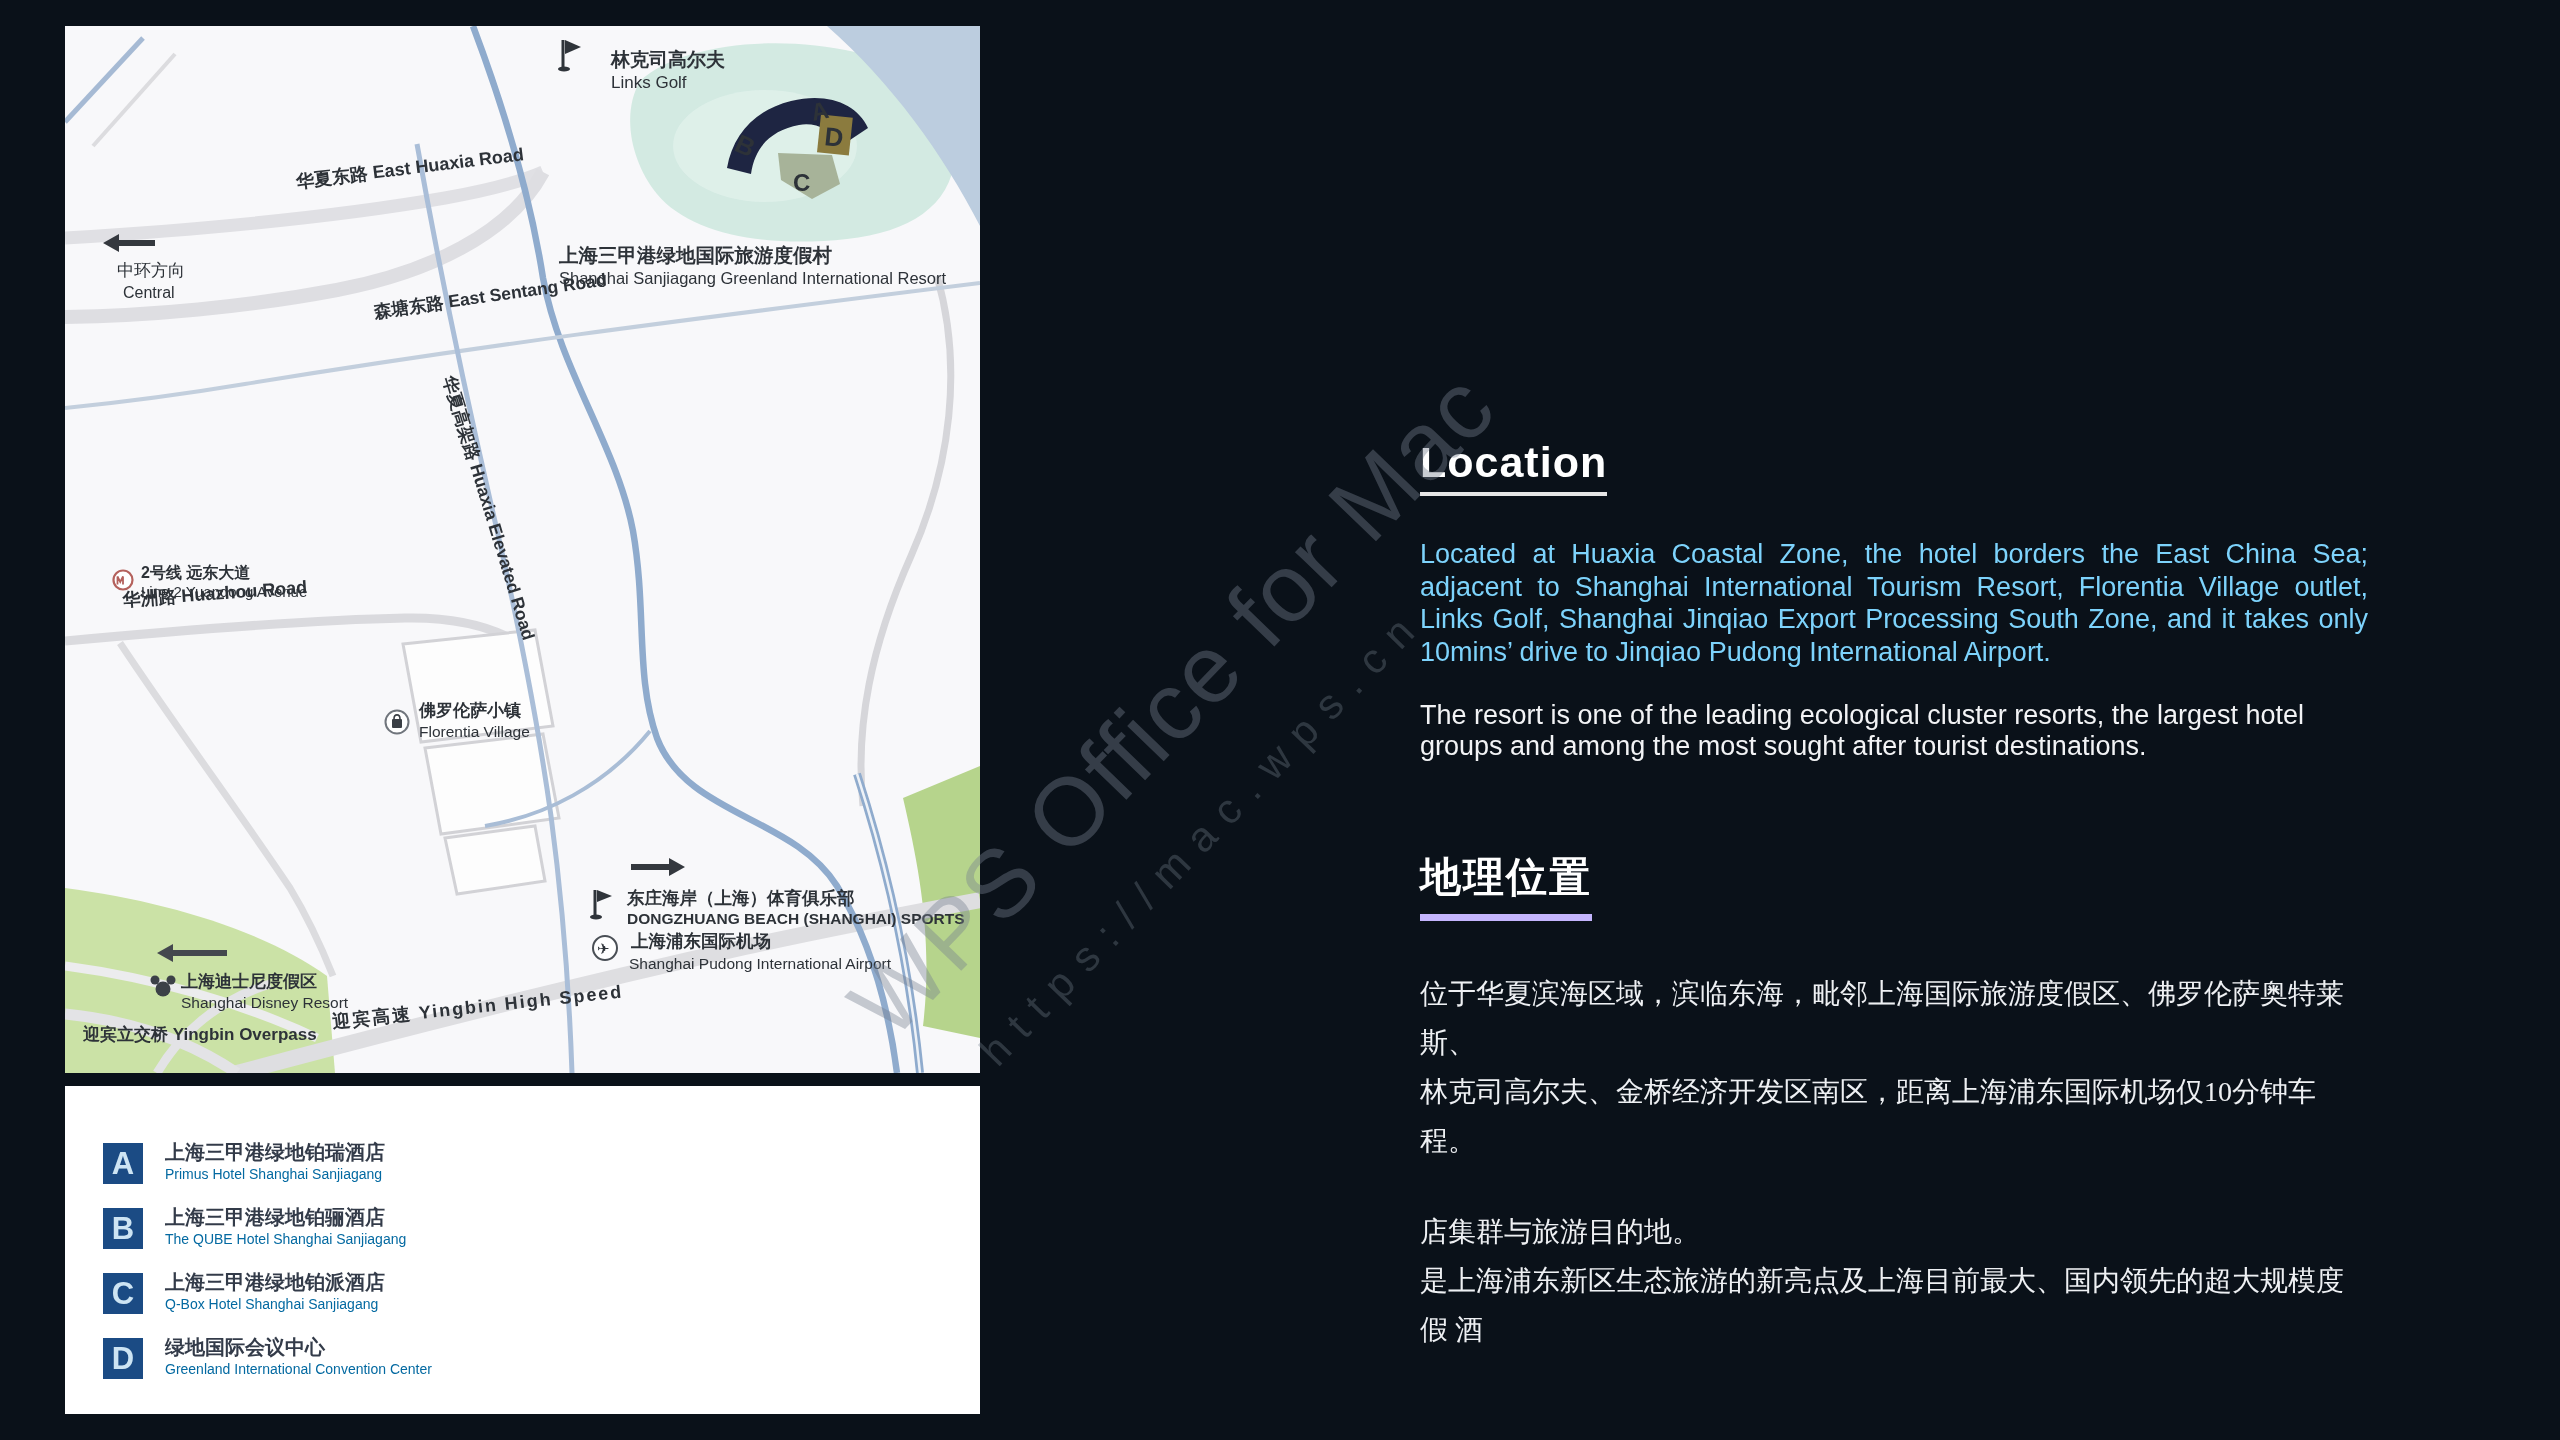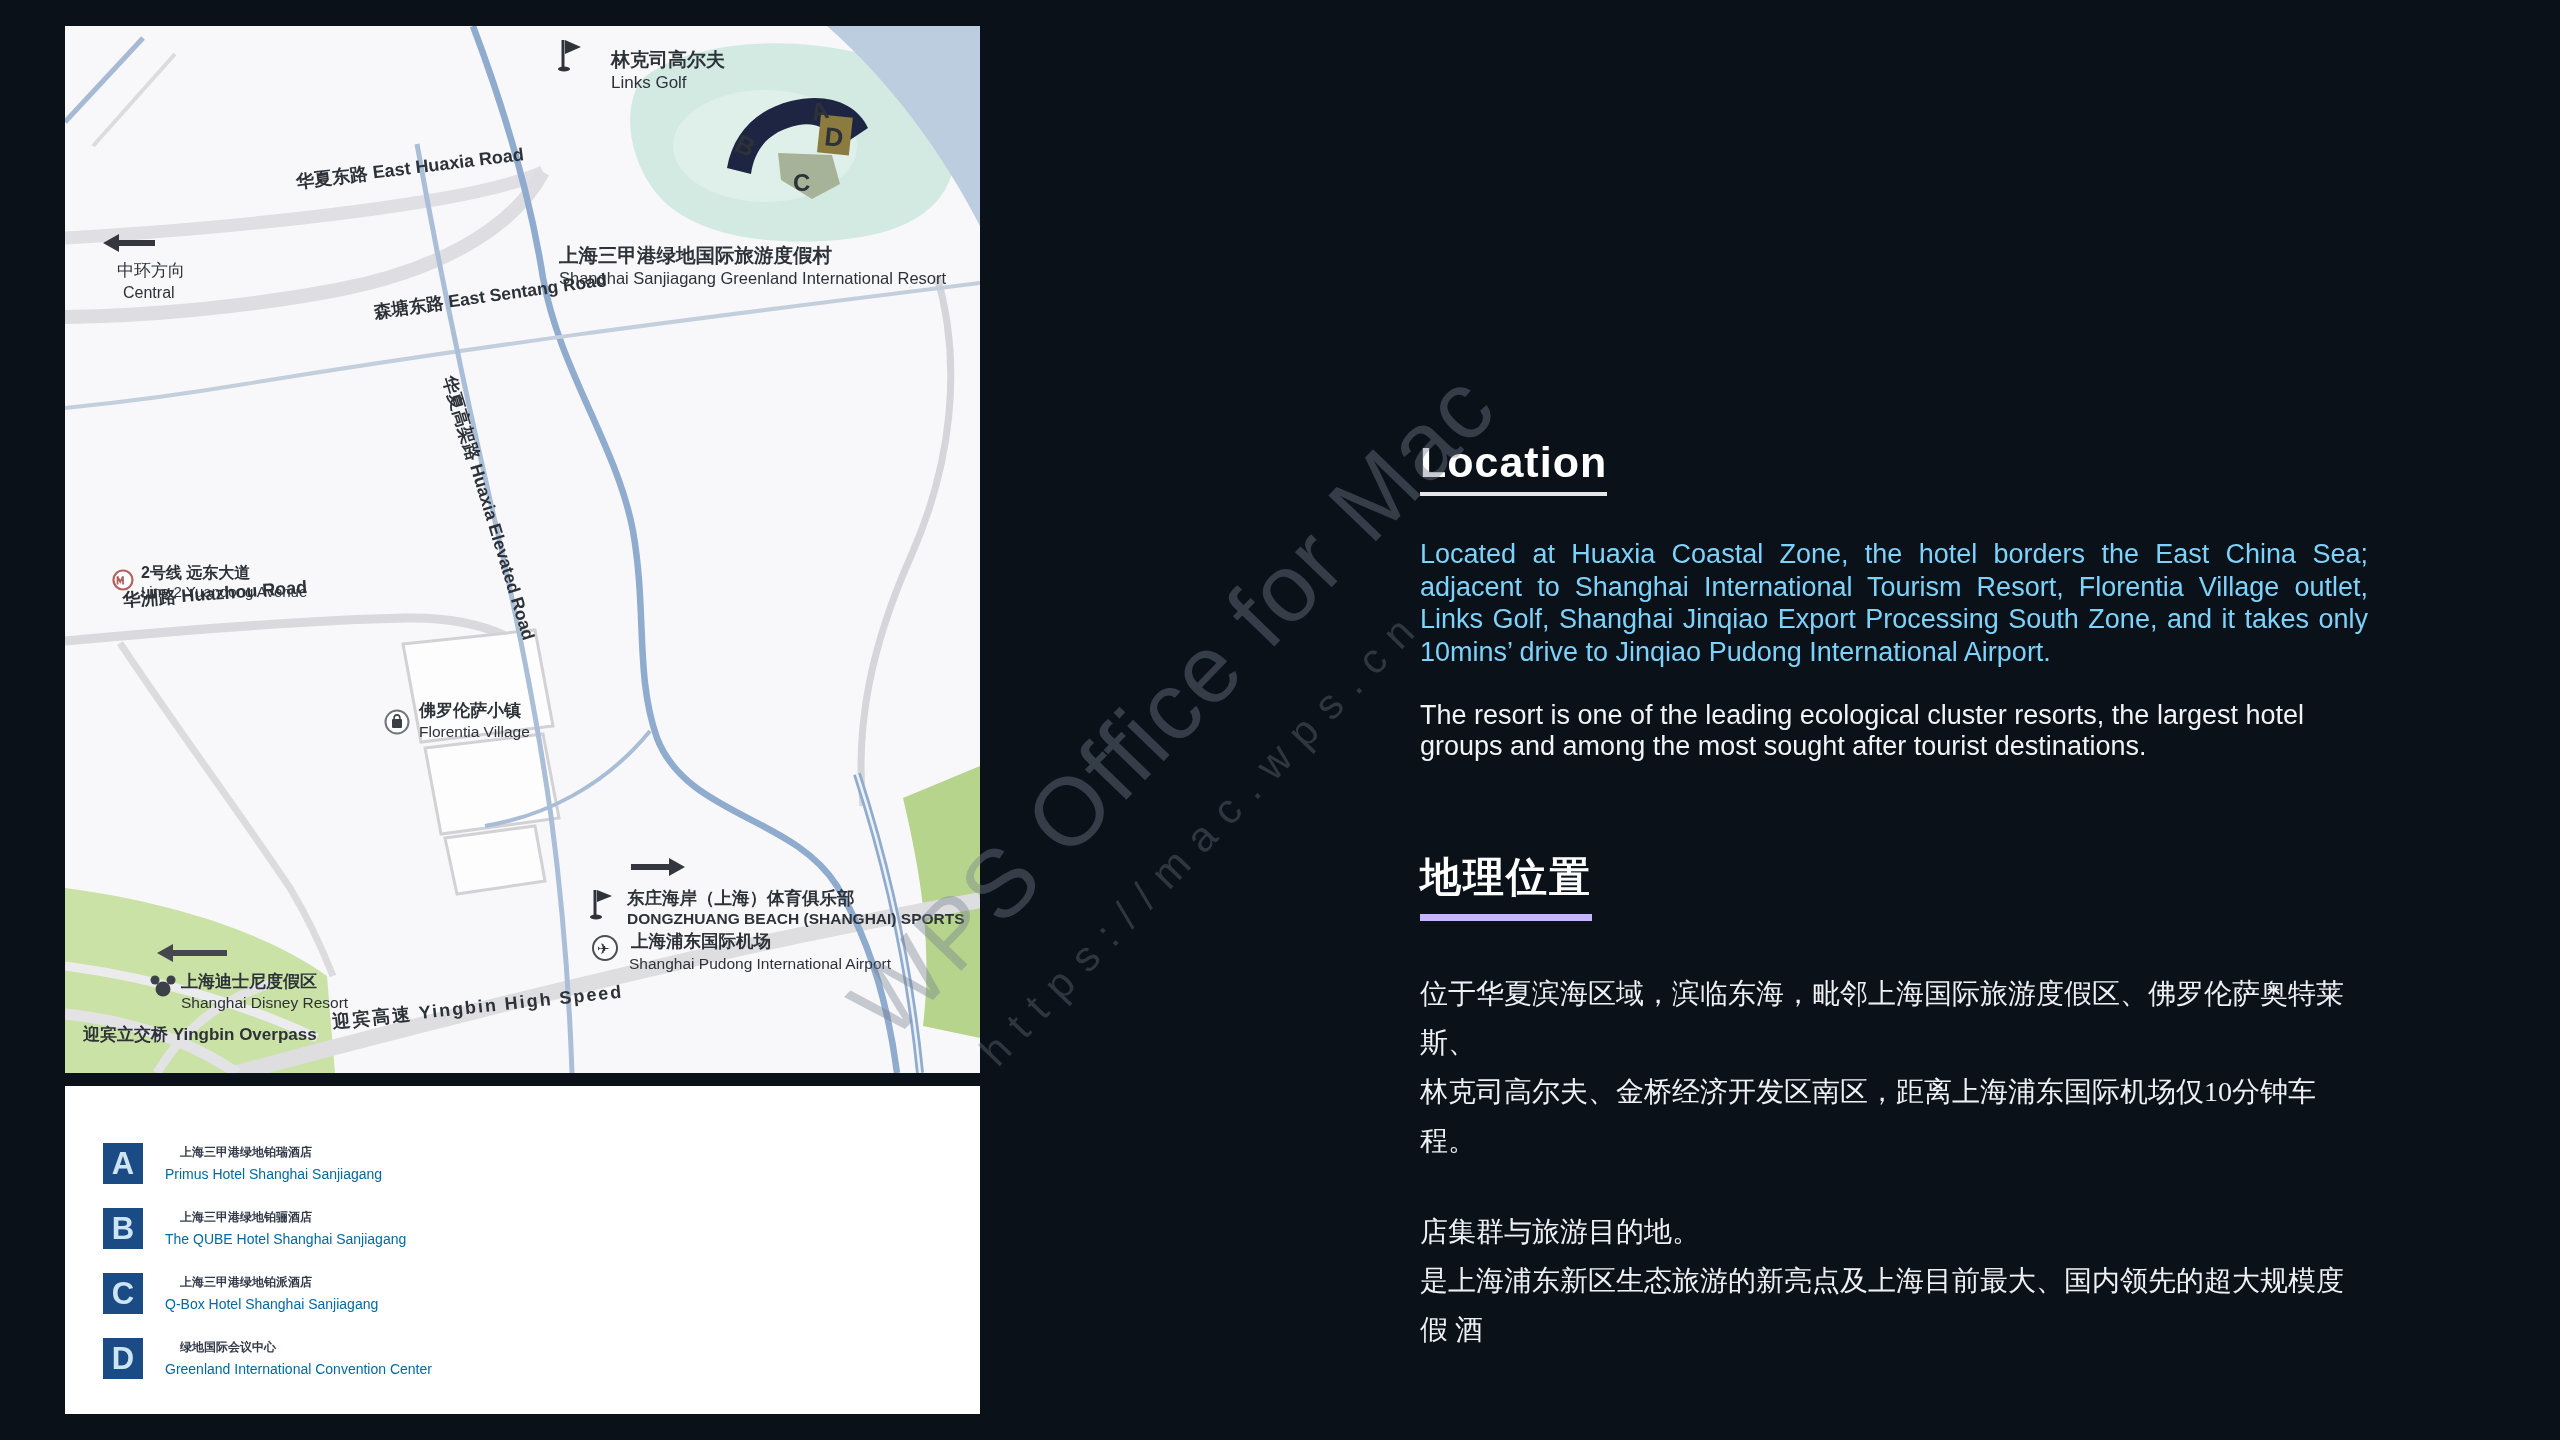--- a/index.html
+++ b/index.html
@@ -6,21 +6,21 @@
   .stage{position:relative;width:2560px;height:1440px;background:#0a1119;overflow:hidden;
          font-family:"Liberation Sans","DejaVu Sans",sans-serif;}
   
   .map-panel{position:absolute;left:65px;top:26px;width:915px;height:1047px;background:#f8f8fa;}
   .map-panel svg{display:block;width:915px;height:1047px;}
   .legend-panel{position:absolute;left:65px;top:1086px;width:915px;height:328px;background:#ffffff;}
   .legend-row{position:absolute;left:38px;height:41px;}
   .legend-badge{position:absolute;left:0;top:0;width:40px;height:41px;background:#1b4b84;
                 color:#cde4f3;font-size:31px;font-weight:bold;text-align:center;line-height:41px;}
   .legend-text{position:absolute;left:62px;top:-3px;white-space:nowrap;}
-  .legend-cn{font-size:12px;font-weight:600;color:#333b49;line-height:24px;margin-left:15px;}
+  .legend-cn{font-size:20px;font-weight:600;color:#333b49;line-height:24px;}
   .legend-en{font-size:14px;color:#0369a1;line-height:21px;}
   
   .content{position:absolute;left:1420px;top:438px;width:948px;color:#f3f4f6;}
   .h-en{display:inline-block;font-size:43px;font-weight:bold;color:#ffffff;letter-spacing:1px;
         border-bottom:4px solid #e6e6e6;padding-bottom:5px;margin:0;}
   .p-en{margin-top:42px;font-size:27px;line-height:32.5px;color:#7dd3fc;}
   .p-en2{margin-top:32px;font-size:27px;line-height:31px;color:#f2f3f5;}
   .jline{text-align:justify;text-align-last:justify;}
   .h-cn{display:inline-block;font-family:"Liberation Serif","DejaVu Serif",serif;font-size:41px;
         font-weight:600;color:#ffffff;border-bottom:7px solid #c4b5fd;padding-bottom:9px;

